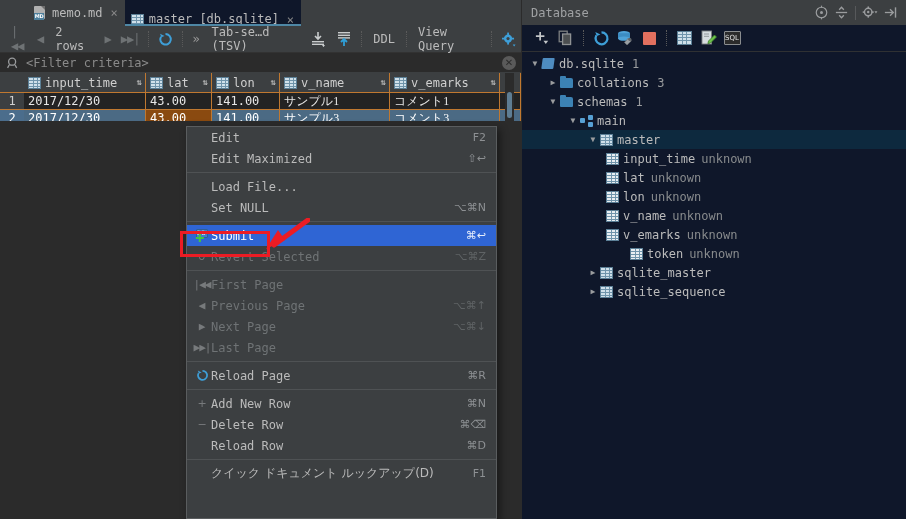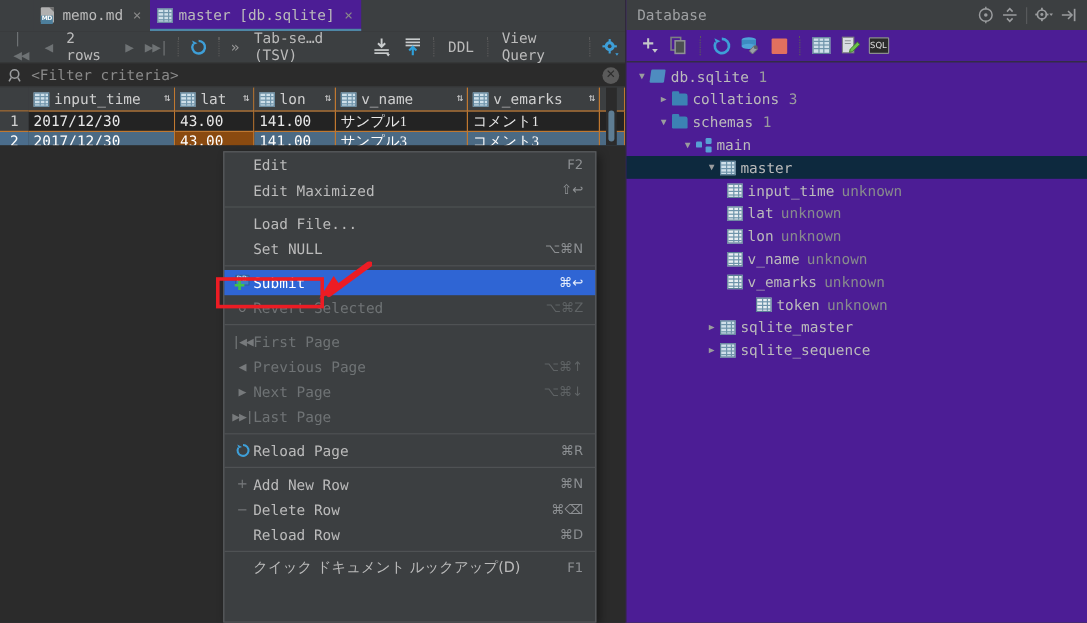--- a/index.html
+++ b/index.html
@@ -30,21 +30,21 @@
   .tab {
     display: flex; align-items: center; gap: 5px;
     padding: 0 7px 0 6px;
     height: 26px;
     color: #bbbbbb;
     position: relative;
     cursor: default;
     font-size: 12px;
   }
   .tab.inactive { background: #3c3f41; }
-  .tab.active { background: #4c1d95; }
+  .tab.active { background: #0f172a; align-items: flex-end; }
   .tab.active::after {
     content: ""; position: absolute; left: 0; right: 0; bottom: 0; height: 2px;
     background: #4e87a5;
   }
   .tab-close {
     color: #8a8a8a; font-size: 12px; margin-left: 3px; line-height: 1;
   }
   .icon-md {
     width: 13px; height: 14px; position: relative; display: inline-block;
   }
@@ -224,21 +224,21 @@
     position: absolute; left: 180px; top: 231px;
     width: 90px; height: 26px;
     border: 3px solid #ec1c24;
     z-index: 60; pointer-events: none;
   }
   #red-arrow { position: absolute; left: 258px; top: 218px; z-index: 61; pointer-events: none; }
 
   
   #db-panel {
     position: absolute; left: 521px; top: 0; width: 385px; height: 519px;
-    background: #4c1d95;
+    background: #0f172a;
     border-left: 1px solid #2b2b2b;
   }
   #db-header {
     height: 25px; display: flex; align-items: center;
     padding: 0 6px 0 9px; color: #a6a6a6; font-size: 12px;
     background: #3c3f41;
   }
   #db-header .title { flex: 1; color: #9fa1a3; }
   .hdr-ico { width: 20px; height: 20px; display: flex; align-items: center;
              justify-content: center; color: #9a9c9e; }

